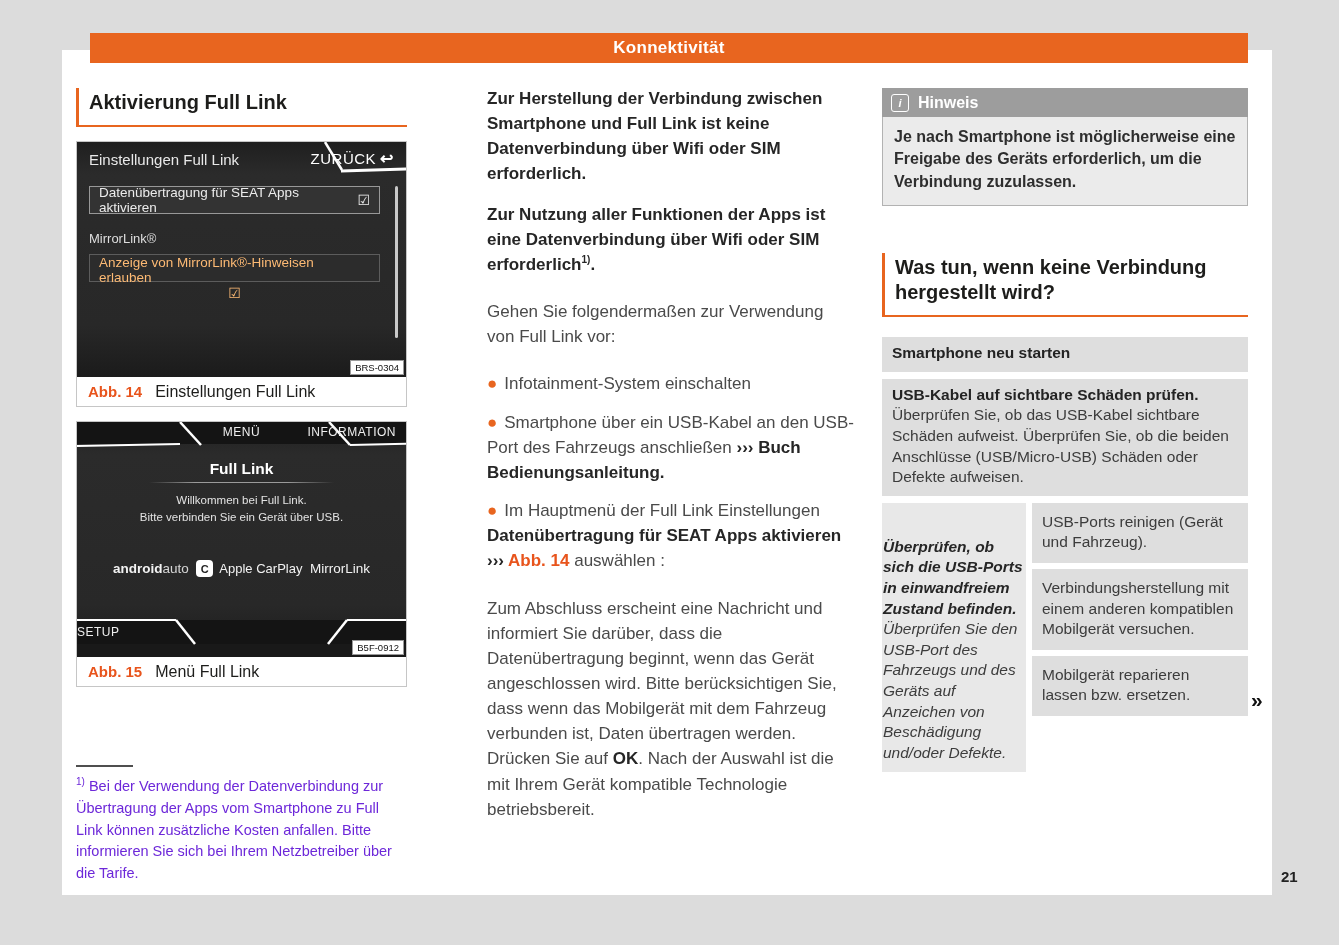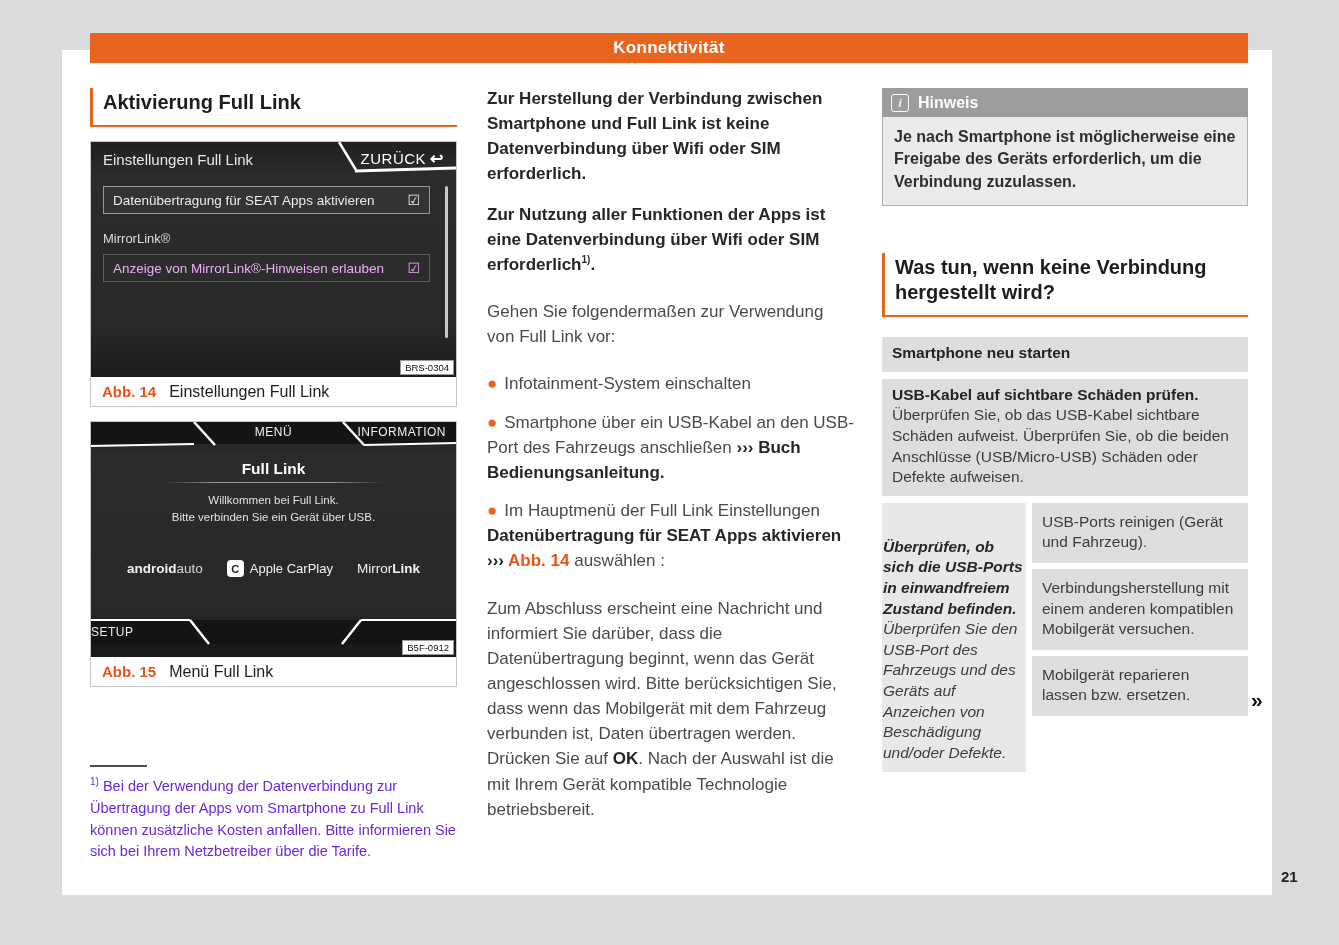--- a/index.html
+++ b/index.html
@@ -10,21 +10,21 @@
     color:#2e2e2e;
     overflow:hidden;
   }
   .page{position:absolute;left:62px;top:50px;width:1210px;height:845px;background:#ffffff;}
   .orange-bar{
     position:absolute;left:90px;top:33px;width:1158px;height:30px;
     background:#e8651f;color:#fff;font-weight:bold;font-size:17px;
     text-align:center;line-height:30px;letter-spacing:.3px;
   }
   
-  .col-left{position:absolute;left:90px;top:88px;width:367px;}
+  .col-left{position:absolute;left:76px;top:88px;width:331px;}
   .col-mid{position:absolute;left:487px;top:86px;width:368px;}
   .col-right{position:absolute;left:882px;top:88px;width:366px;}
 
   
   .sec-head{
     font-size:20px;font-weight:bold;color:#1d1d1b;
     border-left:3px solid #e8651f;border-bottom:2px solid #e8651f;
     padding:2px 0 10px 10px;line-height:1.25;
   }
 
@@ -42,21 +42,21 @@
   .s14-title{position:absolute;top:9px;left:12px;color:#e9e9e9;font-size:15px;}
   .s14-back{position:absolute;top:7px;right:12px;color:#fff;font-size:15px;letter-spacing:.5px;}
   .s14-back .arr{font-size:16px;font-weight:bold;margin-left:4px;}
   .s-accent{position:absolute;inset:0;pointer-events:none;}
   .s14-row{
     position:absolute;left:12px;right:26px;height:26px;
     display:flex;align-items:center;justify-content:space-between;
     padding:0 9px;font-size:13.5px;
   }
   .s14-row1{top:44px;border:1px solid #989898;background:#333333;color:#ececec;}
-  .s14-row2{top:112px;border:1px solid #5c5c5c;background:#2c2c2c;color:#f0abfc;}
+  .s14-row2{top:112px;border:1px solid #5c5c5c;background:#2c2c2c;color:#fdba74;flex-direction:column;}
   .s14-ml{position:absolute;top:89px;left:12px;color:#dedede;font-size:13px;}
   .cb{font-size:14px;}
   .s14-scroll{position:absolute;top:44px;right:8px;width:3px;height:152px;background:#c9c9c9;border-radius:2px;}
   .code-tag{
     position:absolute;right:2px;bottom:2px;background:#fff;color:#141414;
     font-size:9.5px;padding:1px 4px;border:1px solid #9a9a9a;
   }
 
   
   .s15-topbar{position:absolute;top:0;left:0;right:0;height:22px;background:#141414;}
@@ -67,21 +67,21 @@
     background:linear-gradient(90deg,rgba(200,200,200,0),#9a9a9a 25%,#9a9a9a 75%,rgba(200,200,200,0));}
   .s15-welcome{position:absolute;top:70px;left:0;right:0;text-align:center;color:#e3e3e3;font-size:11.5px;line-height:1.45;}
   .s15-logos{position:absolute;top:138px;left:0;right:0;display:flex;justify-content:space-between;align-items:center;padding:0 36px;}
   .logo-android{color:#f2f2f2;font-size:13.5px;}
   .logo-android b{font-weight:bold;}
   .logo-android span{opacity:.85;}
   .logo-carplay{display:flex;align-items:center;gap:6px;color:#f2f2f2;font-size:13px;}
   .cp-icon{display:inline-flex;align-items:center;justify-content:center;width:17px;height:17px;
     background:#fff;color:#242424;border-radius:4px;font-weight:bold;font-size:11px;}
   .logo-mirror{color:#f2f2f2;font-size:13.5px;}
-  .logo-mirror b{font-weight:bold;}
+  .logo-mirror b{font-weight:normal;}
   .s15-botbar{position:absolute;bottom:13px;left:0;right:0;height:24px;background:#141414;}
   .s15-setup{position:absolute;bottom:18px;left:0;right:0;text-align:left;color:#efefef;font-size:12px;letter-spacing:.5px;}
   .s15-base{position:absolute;bottom:0;left:0;right:0;height:13px;background:#191919;}
 
   
   .footnote{margin-top:78px;}
   .fn-rule{width:57px;border-top:2px solid #4f4f4f;margin-bottom:9px;}
   .fn-text{font-size:14.5px;color:#6d28d9;line-height:1.5;}
   sup{font-size:10px;vertical-align:super;line-height:0;}
 

